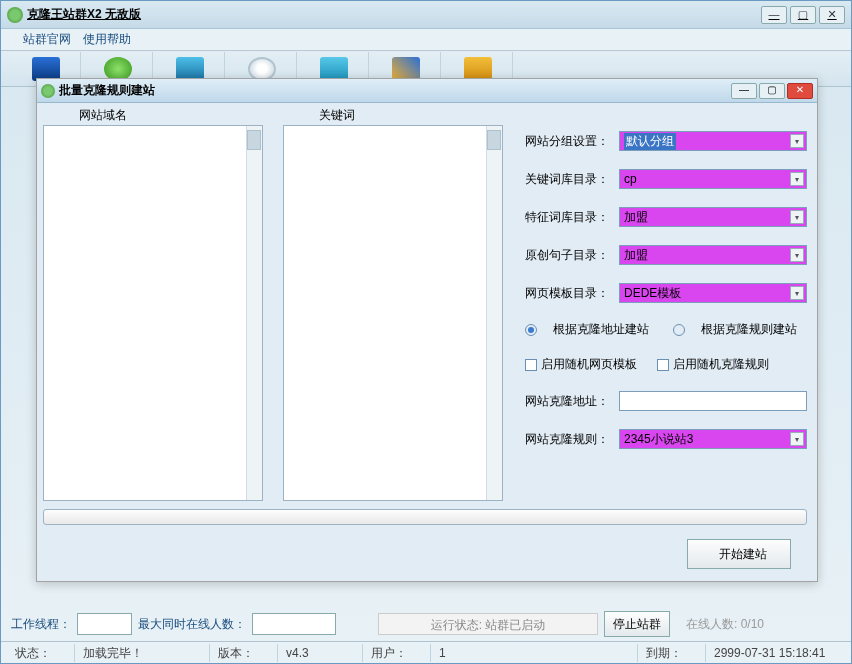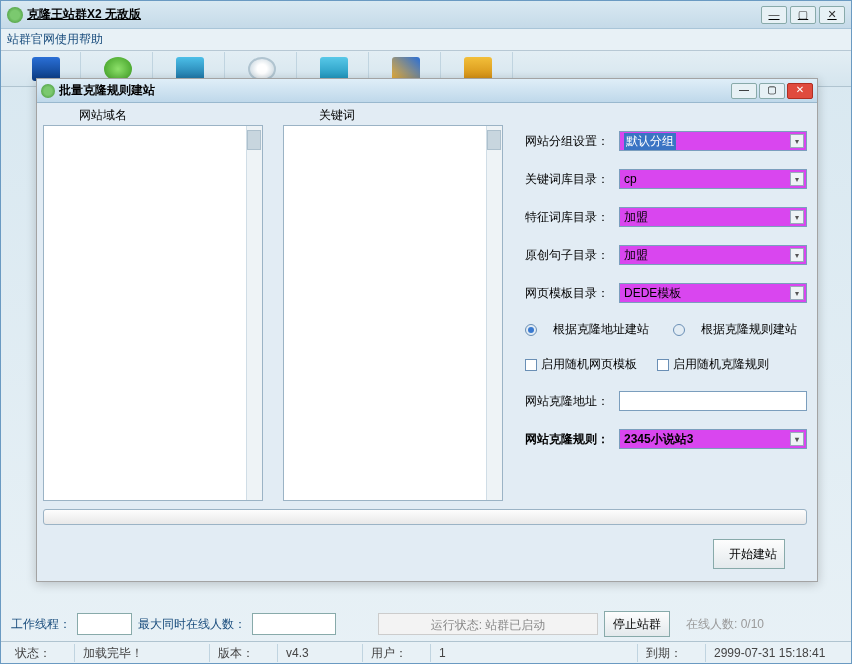--- a/index.html
+++ b/index.html
@@ -7,21 +7,21 @@
 
 
 .main-window { position: absolute; top: 0; left: 0; width: 852px; height: 664px; border: 1px solid #6a9ac2; background: linear-gradient(to bottom, #d7e7f0 0%, #e8f1f6 100%); }
 .main-titlebar { height: 28px; background: linear-gradient(to bottom, #d9e9f2, #c5dae8); display: flex; align-items: center; padding: 0 6px; border-bottom: 1px solid #a9c5d8; text-decoration: underline; }
 .main-title-icon { width: 16px; height: 16px; background: radial-gradient(circle, #7bc96f 40%, #3a8a2e 100%); border-radius: 50%; margin-right: 4px; }
 .main-title-text { font-weight: bold; color: #000; flex: 0 0 auto; }
 .main-title-spacer { flex: 1; }
 .win-controls { display: flex; gap: 3px; }
 .win-btn { width: 26px; height: 18px; border: 1px solid #8aa; background: #e7f1f5; text-align: center; line-height: 14px; cursor: pointer; font-size: 11px; color: #333; border-radius: 2px; }
 
-.main-menu { height: 22px; background: #e8f1f6; display: flex; align-items: center; padding-left: 6px; border-bottom: 1px solid #b7c8d4; color: #1a4d7d; }
+.main-menu { height: 22px; background: #e8f1f6; display: flex; align-items: center; padding-left: 22px; gap: 12px; border-bottom: 1px solid #b7c8d4; color: #1a4d7d; }
 .main-menu span { cursor: pointer; }
 
 .toolbar { height: 36px; background: linear-gradient(to bottom, #e3eef4, #d5e5ee); display: flex; align-items: center; padding-left: 10px; gap: 2px; border-bottom: 1px solid #b0c4d0; }
 .tool-item { width: 70px; height: 34px; display: flex; align-items: center; justify-content: center; border-right: 1px solid #c0d4e0; }
 .tool-icon { width: 28px; height: 24px; border-radius: 3px; }
 
 
 .bottom-bar1 { position: absolute; bottom: 24px; left: 10px; right: 10px; height: 30px; display: flex; align-items: center; gap: 6px; color: #1a4d7d; }
 .bottom-bar1 input.small { width: 55px; height: 22px; border: 1px solid #8aa; }
 .run-status { flex: 0 0 220px; height: 22px; border: 1px solid #ccc; background: #f3f3f3; text-align: center; line-height: 22px; color: #888; }
@@ -63,21 +63,21 @@
 .radio-row { display:flex; align-items:center; gap:24px; margin: 6px 0 18px 0; }
 .radio-item { display:flex; align-items:center; gap:16px; cursor:pointer; }
 .radio-circ { width:12px; height:12px; border:1px solid #6a8fb5; border-radius:50%; display:flex; align-items:center; justify-content:center;}
 .radio-circ.checked::after { content:""; width:6px; height:6px; background:#3a7ad0; border-radius:50%; }
 
 .chk-row { display:flex; align-items:center; gap:20px; margin-bottom: 18px;}
 .chk-item { display:flex; align-items:center; gap:4px; cursor:pointer;}
 .chk-box { width:12px; height:12px; border:1px solid #6a8fb5; background:#fff;}
 
 .progress-bar { position:absolute; bottom: 56px; left: 6px; right: 10px; height: 16px; border:1px solid #9bb3c5; border-radius:3px; background:linear-gradient(to bottom,#fdfdfd,#e8e8e8);}
-.btn-start { position:absolute; bottom: 12px; right: 32px; width:72px; height:30px; border:1px solid #8aa; background:linear-gradient(#fdfdfd,#e3e9ec); cursor:pointer;padding-left:8px;}
+.btn-start { position:absolute; bottom: 12px; right: 26px; width:104px; height:30px; border:1px solid #8aa; background:linear-gradient(#fdfdfd,#e3e9ec); cursor:pointer;padding-left:8px;}
 
 </style>
 </head>
 <body>
 
 <div class="main-window">
 
   <div class="main-titlebar">
     <div class="main-title-icon"></div>
     <span class="main-title-text">克隆王站群X2  无敌版</span>
@@ -224,21 +224,21 @@
         <div class="chk-item">
           <div class="chk-box"></div>
           <span>启用随机克隆规则</span>
         </div>
       </div>
 
       <div class="form-row">
         <div class="form-lbl">网站克隆地址：</div>
         <input class="form-input" value="" style="">
       </div>
-      <div class="form-row" style="margin-top:2px;font-weight:bold;">
+      <div class="form-row" style="margin-top:2px;">
         <div class="form-lbl">网站克隆规则：</div>
         <div class="form-sel">
             <span>2345小说站3</span>
             <div class="dd-arrow">▾</div>
           </div>
       </div>
     </div>
 
     <div class="progress-bar"></div>
     <button class="btn-start">开始建站</button>

